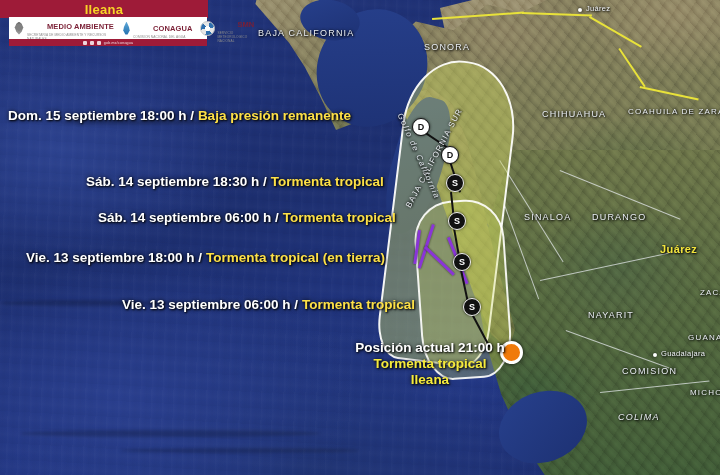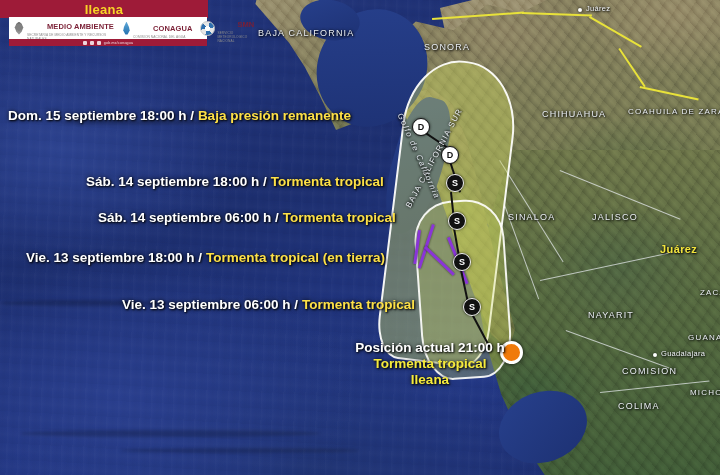--- a/index.html
+++ b/index.html
@@ -249,44 +249,44 @@
   <div class="tmark s" style="left:448px;top:212px;">S</div>
   <div class="tmark s" style="left:453px;top:253px;">S</div>
   <div class="tmark s" style="left:463px;top:298px;">S</div>
   <div class="current" style="left:500px;top:341px;"></div>
 
   <div class="maplabel" style="left:258px;top:28px;">BAJA CALIFORNIA</div>
   <div class="maplabel" style="left:404px;top:205px;transform:rotate(-62deg);transform-origin:0 0;font-size:8px;">BAJA CALIFORNIA SUR</div>
   <div class="maplabel" style="left:424px;top:42px;">SONORA</div>
   <div class="maplabel" style="left:542px;top:70px;margin-top:39px;">CHIHUAHUA</div>
   <div class="maplabel" style="left:628px;top:107px;font-size:8px;">COAHUILA DE ZARAGOZA</div>
-  <div class="maplabel" style="left:508px;top:212px;">SINALOA</div>
-  <div class="maplabel" style="left:592px;top:212px;">JALISCO</div>
+  <div class="maplabel" style="left:508px;top:212px;padding-left:16px;">SINALOA</div>
+  <div class="maplabel" style="left:592px;top:212px;">DURANGO</div>
   <div class="maplabel" style="left:588px;top:310px;">NAYARIT</div>
   <div class="maplabel" style="left:622px;top:366px;">COMISION</div>
-  <div class="maplabel" style="left:618px;top:401px;">COLIMA</div>
+  <div class="maplabel" style="left:618px;top:412px;font-style:italic;">COLIMA</div>
   <div class="maplabel" style="left:688px;top:333px;font-size:8px;">GUANAJUATO</div>
   <div class="maplabel" style="left:690px;top:388px;font-size:8px;">MICHOACÁN</div>
   <div class="maplabel" style="left:700px;top:288px;font-size:8px;">ZACATECAS</div>
 
   <div class="maplabel country" style="left:660px;top:243px;">Juárez</div>
   <div class="maplabel sea" style="left:404px;top:112px;transform:rotate(66deg);transform-origin:0 0;">Golfo de California</div>
 
   <div class="citydot" style="left:653px;top:353px;"></div>
   <div class="maplabel city" style="left:661px;top:349px;">Guadalajara</div>
   <div class="citydot" style="left:578px;top:8px;"></div>
   <div class="maplabel city" style="left:586px;top:4px;">Juárez</div>
 
   <div class="fc-line" style="left:8px;top:108px;">
     <span class="dt">Dom. 15 septiembre 18:00 h</span>
     <span class="sep">/</span>
     <span class="cat">Baja presión remanente</span>
   </div>
   <div class="fc-line" style="left:86px;top:174px;">
-    <span class="dt">Sáb. 14 septiembre 18:00 h</span>
+    <span class="dt">Sáb. 14 septiembre 18:30 h</span>
     <span class="sep">/</span>
     <span class="cat">Tormenta tropical</span>
   </div>
   <div class="fc-line" style="left:98px;top:210px;">
     <span class="dt">Sáb. 14 septiembre 06:00 h</span>
     <span class="sep">/</span>
     <span class="cat">Tormenta tropical</span>
   </div>
   <div class="fc-line" style="left:26px;top:250px;">
     <span class="dt">Vie. 13 septiembre 18:00 h</span>

